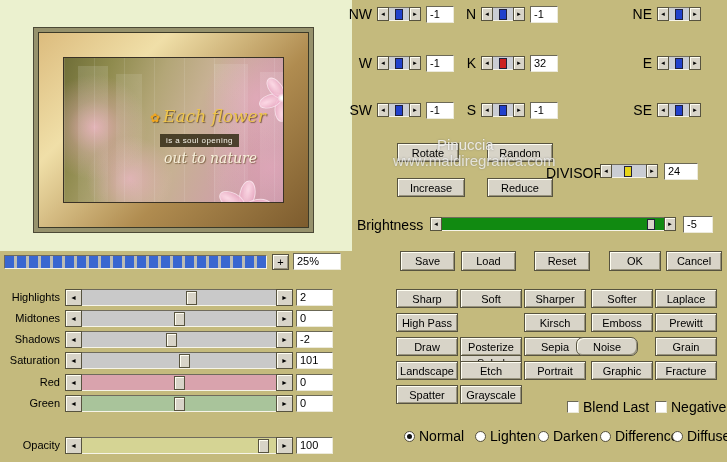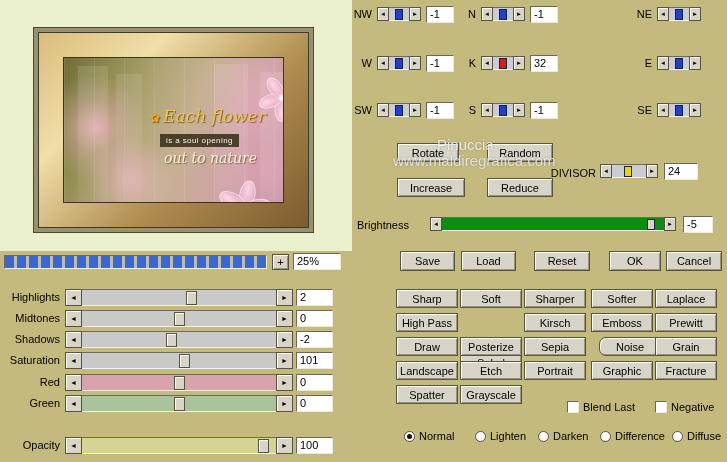--- a/index.html
+++ b/index.html
@@ -35,21 +35,21 @@
   .f5a{left:148px;top:118px;}
   .f5b{left:186px;top:8px;transform:scale(.85) rotate(25deg);}
   .q1{position:absolute;left:86px;top:48px;font-family:"DejaVu Serif",serif;font-style:italic;font-size:17px;color:#eec54e;text-shadow:1px 1px 1px rgba(70,45,0,.65);white-space:nowrap;}
   .qflower{font-style:normal;font-size:12px;color:#f2a61e;margin-right:3px;}
   .q2{position:absolute;left:96px;top:76px;background:rgba(56,48,26,.88);color:#f6f3e9;font-size:8px;padding:2px 6px;letter-spacing:.4px;white-space:nowrap;}
   .q3{position:absolute;left:100px;top:92px;font-family:"DejaVu Serif",serif;font-style:italic;font-size:14px;color:#f7f0da;text-shadow:1px 1px 1px rgba(70,45,0,.55);white-space:nowrap;}
 
   .btn{position:absolute;display:flex;align-items:center;justify-content:center;background:#d8d4c8;border:1px solid #57533f;
     box-shadow:inset 1px 1px 0 #fffef2, inset -1px -1px 0 #98937e;font-size:11px;cursor:pointer;box-sizing:border-box;white-space:nowrap;}
   .val{position:absolute;background:#fff;border:1px solid;border-color:#6b6856 #eceadb #eceadb #6b6856;font-size:11px;line-height:14px;padding:0 3px;box-sizing:border-box;height:17px;overflow:hidden;}
-  .lbl{position:absolute;font-size:11px;line-height:13px;white-space:nowrap;}
+  .lbl{position:absolute;font-size:14px;line-height:13px;white-space:nowrap;}
   .lbl-r{text-align:right;}
 
   .mini{position:absolute;height:14px;display:flex;}
   .mini .ab{width:12px;height:14px;background:#d8d4c8;border:1px solid #57533f;box-shadow:inset 1px 1px 0 #fffef2;font-size:6px;line-height:12px;text-align:center;cursor:pointer;box-sizing:border-box;}
   .mini .tr{position:relative;height:14px;background:#cacdd4;border-top:1px solid #6f6b5c;border-bottom:1px solid #f6f4e8;box-sizing:border-box;cursor:pointer;}
   .mini .th{position:absolute;top:1px;height:11px;width:8px;border:1px solid #20203a;box-sizing:border-box;cursor:pointer;}
 
   .adj-row{position:absolute;left:0;width:345px;height:18px;}
   .adj-label{position:absolute;left:0;top:2px;width:60px;text-align:right;font-size:11px;}
   .adj-row .ab{position:absolute;top:0;width:17px;height:17px;background:#d8d4c8;border:1px solid #57533f;box-shadow:inset 1px 1px 0 #fffef2;font-size:7px;line-height:15px;text-align:center;cursor:pointer;box-sizing:border-box;}
@@ -226,21 +226,21 @@
     <div class="btn" style="left: 591px; top: 289px; width: 62px; height: 19px;">Softer</div>
     <div class="btn" style="left: 655px; top: 289px; width: 62px; height: 19px;">Laplace</div>
     <div class="btn" style="left: 396px; top: 313px; width: 62px; height: 19px;">High Pass</div>
     <div class="btn" style="left: 460px; top: 313px; width: 62px; height: 19px; margin-top: 40px;">Sobel</div>
     <div class="btn" style="left: 524px; top: 313px; width: 62px; height: 19px;">Kirsch</div>
     <div class="btn" style="left: 591px; top: 313px; width: 62px; height: 19px;">Emboss</div>
     <div class="btn" style="left: 655px; top: 313px; width: 62px; height: 19px;">Prewitt</div>
     <div class="btn" style="left: 396px; top: 337px; width: 62px; height: 19px;">Draw</div>
     <div class="btn" style="left: 460px; top: 337px; width: 62px; height: 19px;">Posterize</div>
     <div class="btn" style="left: 524px; top: 337px; width: 62px; height: 19px;">Sepia</div>
-    <div class="btn" style="left: 599px; top: 337px; width: 62px; height: 19px; border-radius: 7px;">Noise</div>
+    <div class="btn" style="left: 576px; top: 337px; width: 62px; height: 19px; border-radius: 7px;">Noise</div>
     <div class="btn" style="left: 655px; top: 337px; width: 62px; height: 19px;">Grain</div>
     <div class="btn" style="left: 396px; top: 361px; width: 62px; height: 19px;">Landscape</div>
     <div class="btn" style="left: 460px; top: 361px; width: 62px; height: 19px;">Etch</div>
     <div class="btn" style="left: 524px; top: 361px; width: 62px; height: 19px;">Portrait</div>
     <div class="btn" style="left: 591px; top: 361px; width: 62px; height: 19px;">Graphic</div>
     <div class="btn" style="left: 655px; top: 361px; width: 62px; height: 19px;">Fracture</div>
     <div class="btn" style="left: 396px; top: 385px; width: 62px; height: 19px;">Spatter</div>
     <div class="btn" style="left: 460px; top: 385px; width: 62px; height: 19px;">Grayscale</div>
     <div class="chk" style="left: 567px; top: 401px;"></div>
     <div class="lbl" style="left: 583px; top: 401px;">Blend Last</div>

